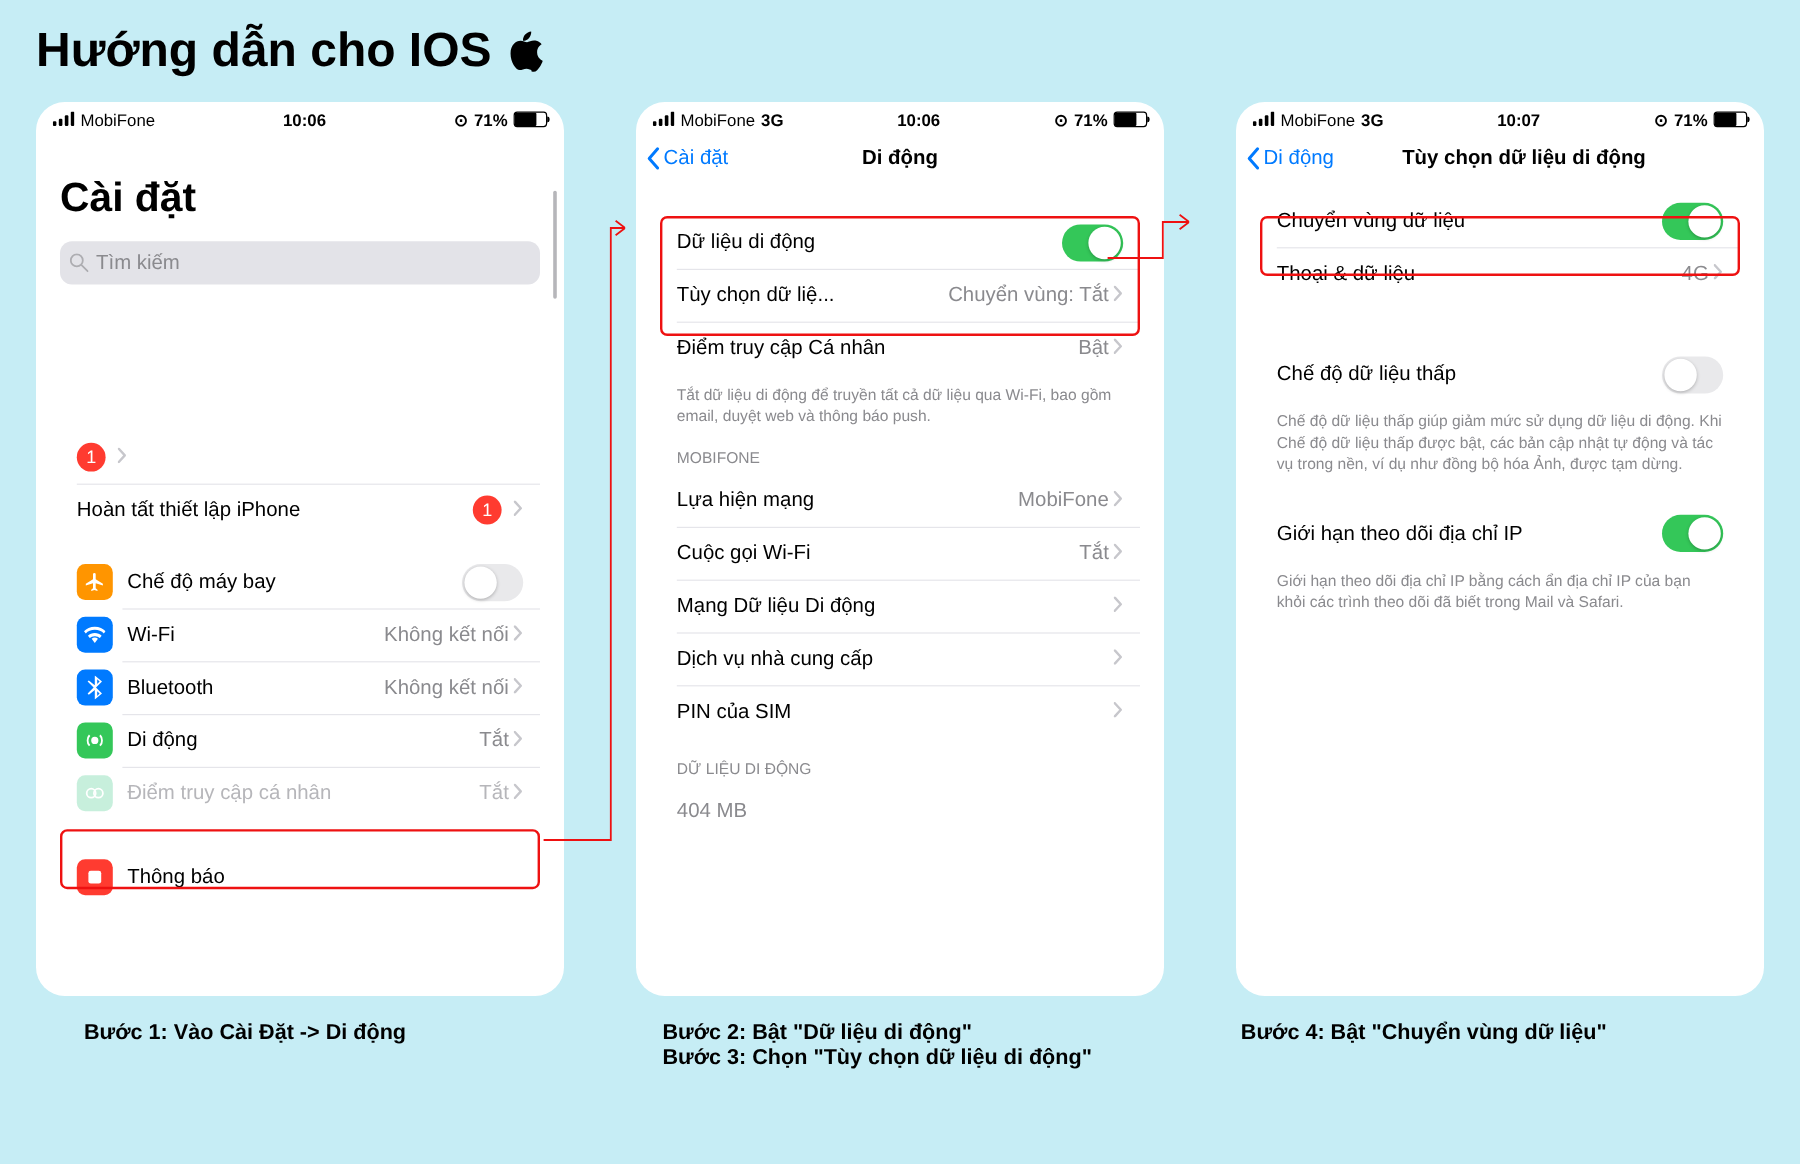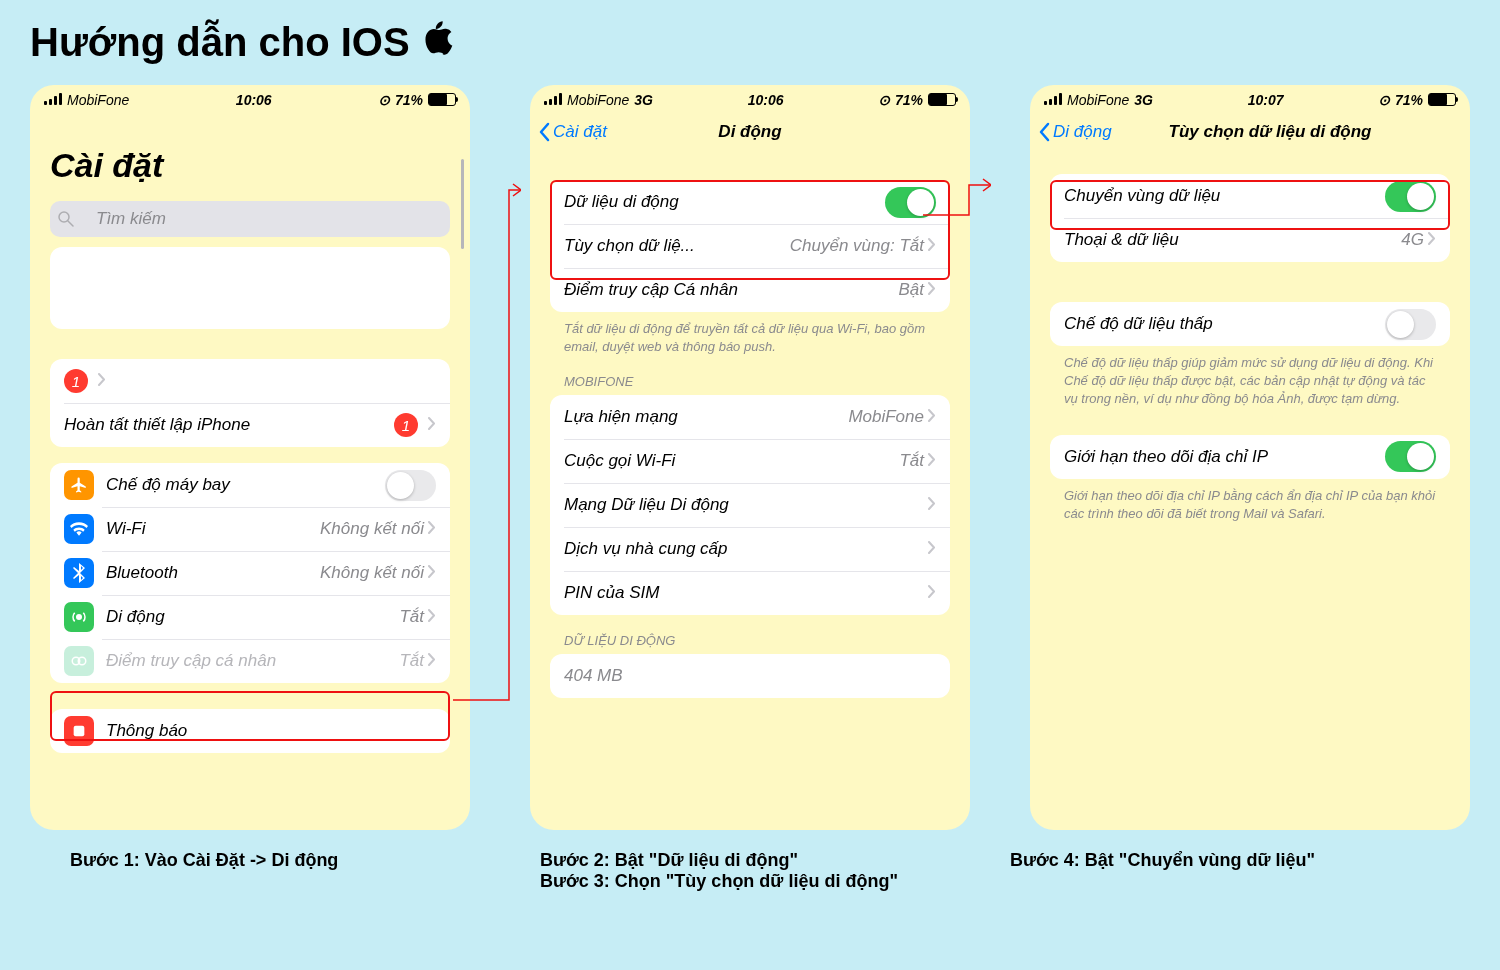--- a/index.html
+++ b/index.html
@@ -10,37 +10,37 @@
     height: 970px;
     padding: 20px 30px;
     position: relative;
   }
   .title {
     font-size: 40px;
     font-weight: 600;
     color: #000;
     margin-bottom: 20px;
     display: flex;
+    align-items: center;
     gap: 10px;
   }
   .apple-logo { width: 36px; height: 36px; }
   .phones {
     display: flex;
     gap: 30px;
     justify-content: space-between;
   }
   .phone {
     width: 440px;
     height: 745px;
-    background: #fef9c3;
+    background: #ffffff;
     border-radius: 24px;
     overflow: hidden;
     position: relative;
     font-size: 17px;
-    font-style: italic;
   }
   .status-bar {
     height: 25px;
     display: flex;
     align-items: center;
     justify-content: space-between;
     padding: 4px 14px 0;
     font-size: 14px;
     font-weight: 600;
   }
@@ -55,21 +55,21 @@
   .big-title { font-size: 34px; font-weight: 700; padding: 36px 20px 8px; }
   .search-box {
     margin: 8px 20px 10px;
     background: #e3e3e8;
     border-radius: 10px;
     height: 36px;
     display: flex;
     align-items: center;
     padding: 0 8px;
     color: #8a8a8e;
-    gap: 22px;
+    gap: 6px;
   }
   .search-box svg { width: 16px; height: 16px; opacity: .6; }
   .blank-card {
     margin: 10px 20px 30px;
     background: #fff;
     border-radius: 12px;
     height: 82px;
   }
   .scroll-ind {
     position: absolute;
@@ -194,21 +194,21 @@
   }
   .footnote {
     font-size: 13px;
     color: #8a8a8e;
     padding: 8px 34px 0;
     line-height: 1.4;
   }
 
   .captions {
     display: flex;
-    gap: 30px;
+    gap: 42px;
     margin-top: 20px;
     font-weight: 600;
     font-size: 18px;
   }
   .captions > div { width: 440px; padding-left: 40px; }
 
   .arrow-svg { position: absolute; pointer-events: none; }
 </style>
 </head>
 <body>
@@ -481,21 +481,21 @@
   <div class="nav-bar">
     <div class="back-btn">
       <svg viewBox="0 0 12 20">
             <use href="#chevron-left"></use>
           </svg>
       <span>Di động</span>
     </div>
     <div class="nav-title" style="padding-left:40px">Tùy chọn dữ liệu di động</div>
   </div>
 
-  <div class="group" style="margin-top:20px">
+  <div class="group" style="margin-top:8px">
     <div class="row no-icon">
       <span class="label">Chuyển vùng dữ liệu</span>
       <div class="toggle on"></div>
     </div>
     <div class="row no-icon">
       <span class="label">Thoại &amp; dữ liệu</span>
       <span class="value">4G</span>
       <span class="chev"><svg viewBox="0 0 8 13">
               <use href="#chevron-right"></use>
             </svg></span>

